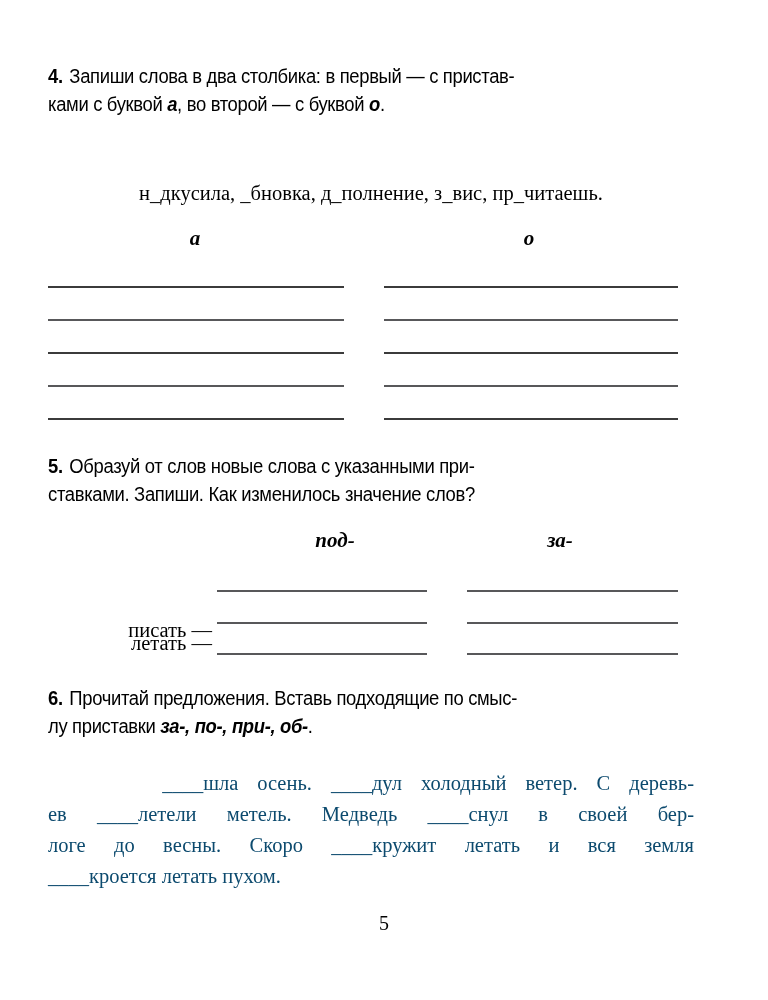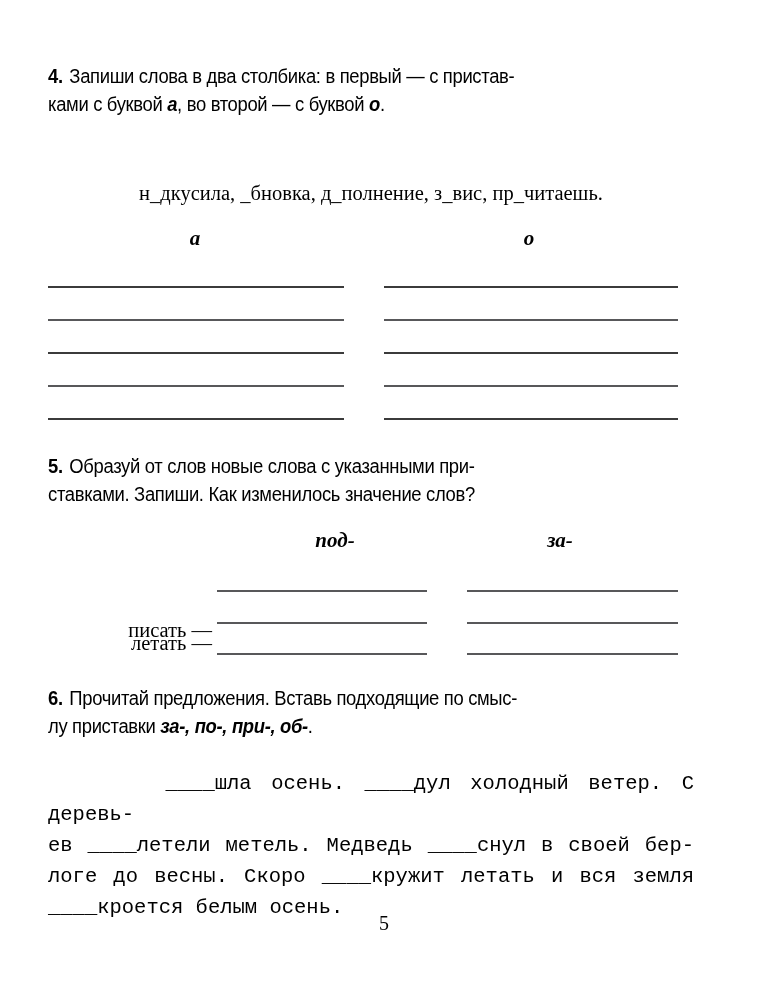--- a/index.html
+++ b/index.html
@@ -87,26 +87,26 @@
     color: #000;
     text-align: right;
     width: 170px;
   }
 
   
   .para {
     position: absolute;
     left: 48px;
     width: 646px;
-    font-family: Liberation Mono, monospace;
+    font-family: Liberation Serif, serif;
     font-size: 20.5px;
     line-height: 31px;
     text-align: justify;
     text-indent: 0;
-    color: #000000;
+    color: #0c4a6e;
   }
   .para .ln {
     display: block;
     white-space: pre-wrap;
   }
   .para .ln.just {
     text-align: justify;
     text-align-last: justify;
   }
   .para .ln.last {
@@ -177,18 +177,18 @@
     <span class="num">6.</span><span>Прочитай предложения. Вставь подходящие по смыс-</span>
   </div>
   <div class="ex-heading" style="top:712px;">
     <span>лу приставки </span><b>за-, по-, при-, об-</b><span>.</span>
   </div>
 
   <div class="para" style="top:768px;">
     <span class="ln just">      ____шла осень. ____дул холодный ветер. С деревь-</span>
     <span class="ln just">ев ____летели метель. Медведь ____снул в своей бер-</span>
     <span class="ln just">логе до весны. Скоро ____кружит летать и вся земля</span>
-    <span class="ln last">____кроется белым осень.</span>
+    <span class="ln last">____кроется летать пухом.</span>
   </div>
 
   <div class="page-number" style="top:912px;">5</div>
 
 </div>
 
 </body></html>

